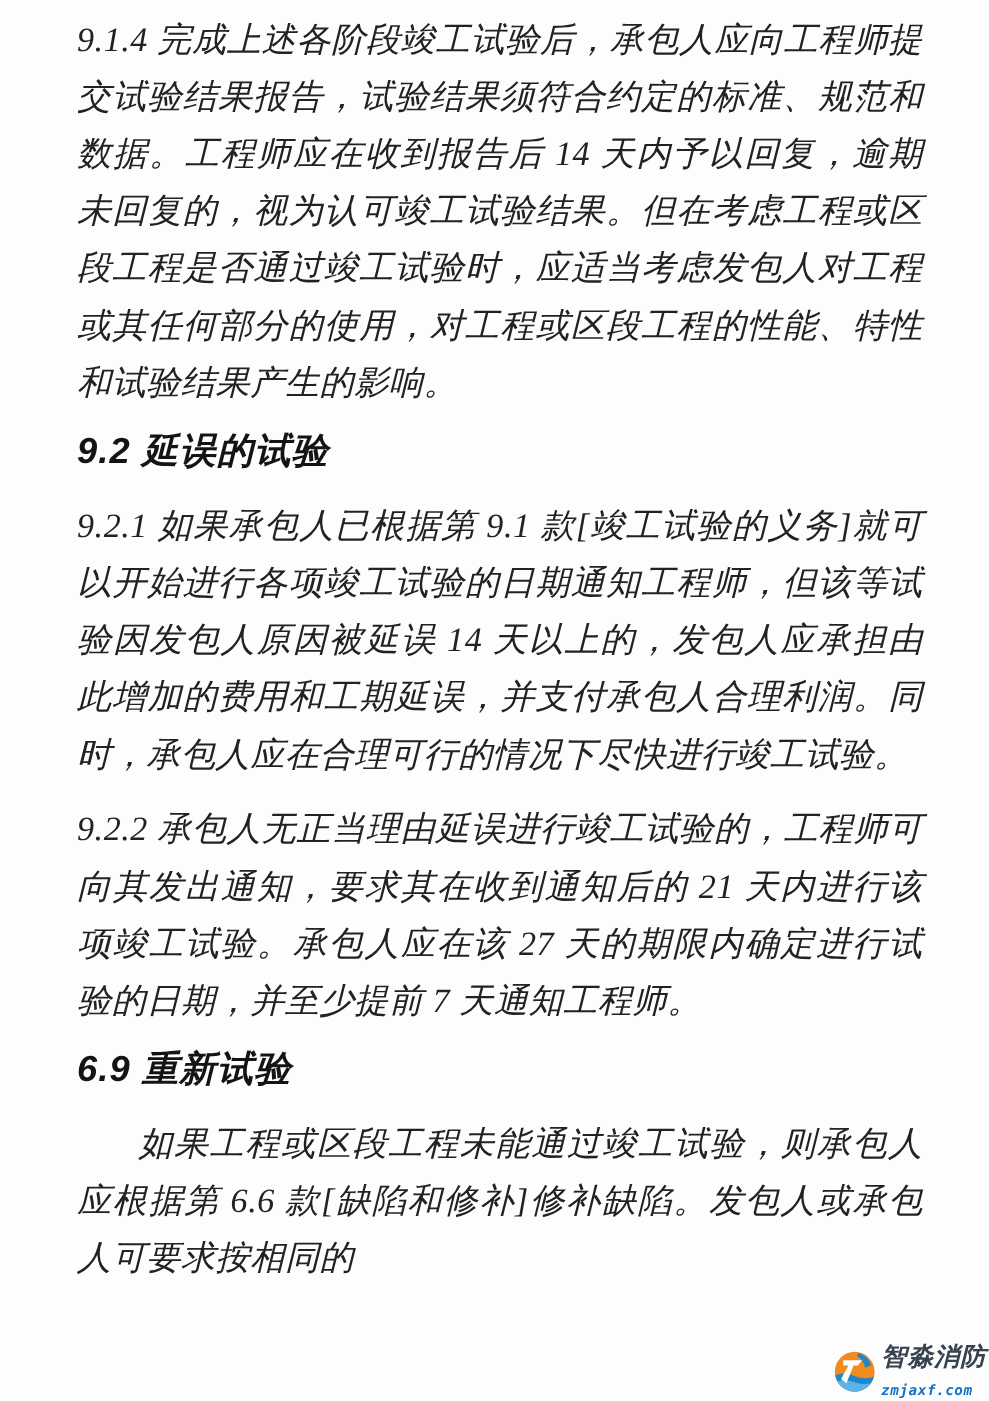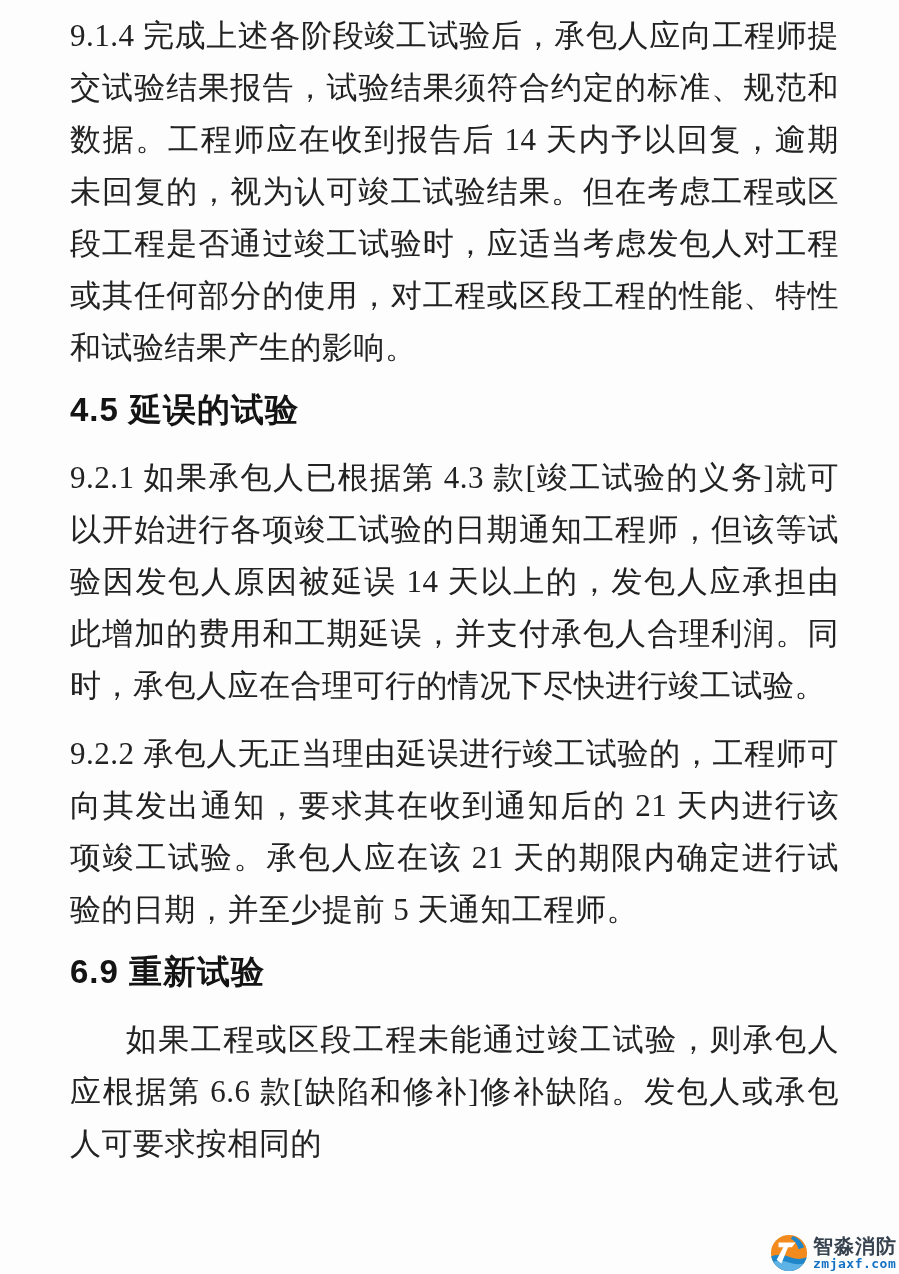--- a/index.html
+++ b/index.html
@@ -11,20 +11,21 @@
 
   .page {
     position: relative;
     width: 899px;
     height: 1274px;
     margin: 0 auto;
     background: #fdfdfd;
     overflow: hidden;
     padding: 10px 60px 0 70px;
     font-family: "Liberation Serif", "DejaVu Serif", serif;
+    font-style: italic;
   }
 
   .body-text {
     font-size: 31px;
     line-height: 52px;
     letter-spacing: 0.5px;
     color: #222222;
     text-align: justify;
     margin: 0 0 16px 0;
   }
@@ -60,46 +61,47 @@
   }
 
   .wm-text {
     display: flex;
     flex-direction: column;
     line-height: 1.05;
   }
 
   .wm-brand {
     font-family: "Liberation Sans", "DejaVu Sans", sans-serif;
-    font-size: 20px;
+    font-size: 23px;
     font-weight: 700;
     color: #37424f;
     letter-spacing: 1px;
   }
 
   .wm-url {
     font-family: "DejaVu Sans Mono", "Liberation Mono", monospace;
     font-size: 13px;
     font-weight: 700;
     color: #1472c4;
     letter-spacing: 0.5px;
+    margin-top: 13px;
   }
 </style>
 </head>
 <body>
 
 <div class="page">
 
   <p class="body-text">9.1.4 完成上述各阶段竣工试验后，承包人应向工程师提交试验结果报告，试验结果须符合约定的标准、规范和数据。工程师应在收到报告后 14 天内予以回复，逾期未回复的，视为认可竣工试验结果。但在考虑工程或区段工程是否通过竣工试验时，应适当考虑发包人对工程或其任何部分的使用，对工程或区段工程的性能、特性和试验结果产生的影响。</p>
 
-  <h2 class="section-heading">4.5 延误的试验</h2>
+  <h2 class="section-heading">9.2 延误的试验</h2>
 
-  <p class="body-text">9.2.1 如果承包人已根据第 4.3 款[竣工试验的义务]就可以开始进行各项竣工试验的日期通知工程师，但该等试验因发包人原因被延误 14 天以上的，发包人应承担由此增加的费用和工期延误，并支付承包人合理利润。同时，承包人应在合理可行的情况下尽快进行竣工试验。</p>
+  <p class="body-text">9.2.1 如果承包人已根据第 9.1 款[竣工试验的义务]就可以开始进行各项竣工试验的日期通知工程师，但该等试验因发包人原因被延误 14 天以上的，发包人应承担由此增加的费用和工期延误，并支付承包人合理利润。同时，承包人应在合理可行的情况下尽快进行竣工试验。</p>
 
-  <p class="body-text">9.2.2 承包人无正当理由延误进行竣工试验的，工程师可向其发出通知，要求其在收到通知后的 21 天内进行该项竣工试验。承包人应在该 21 天的期限内确定进行试验的日期，并至少提前 5 天通知工程师。</p>
+  <p class="body-text">9.2.2 承包人无正当理由延误进行竣工试验的，工程师可向其发出通知，要求其在收到通知后的 21 天内进行该项竣工试验。承包人应在该 27 天的期限内确定进行试验的日期，并至少提前 7 天通知工程师。</p>
 
 
   <h2 class="section-heading">6.9 重新试验</h2>
 
   <p class="body-text indented">如果工程或区段工程未能通过竣工试验，则承包人应根据第 6.6 款[缺陷和修补]修补缺陷。发包人或承包人可要求按相同的</p>
 
   <div class="watermark">
     <span>
       <svg class="wm-logo" viewBox="0 0 40 40" aria-hidden="true">
         <defs>

